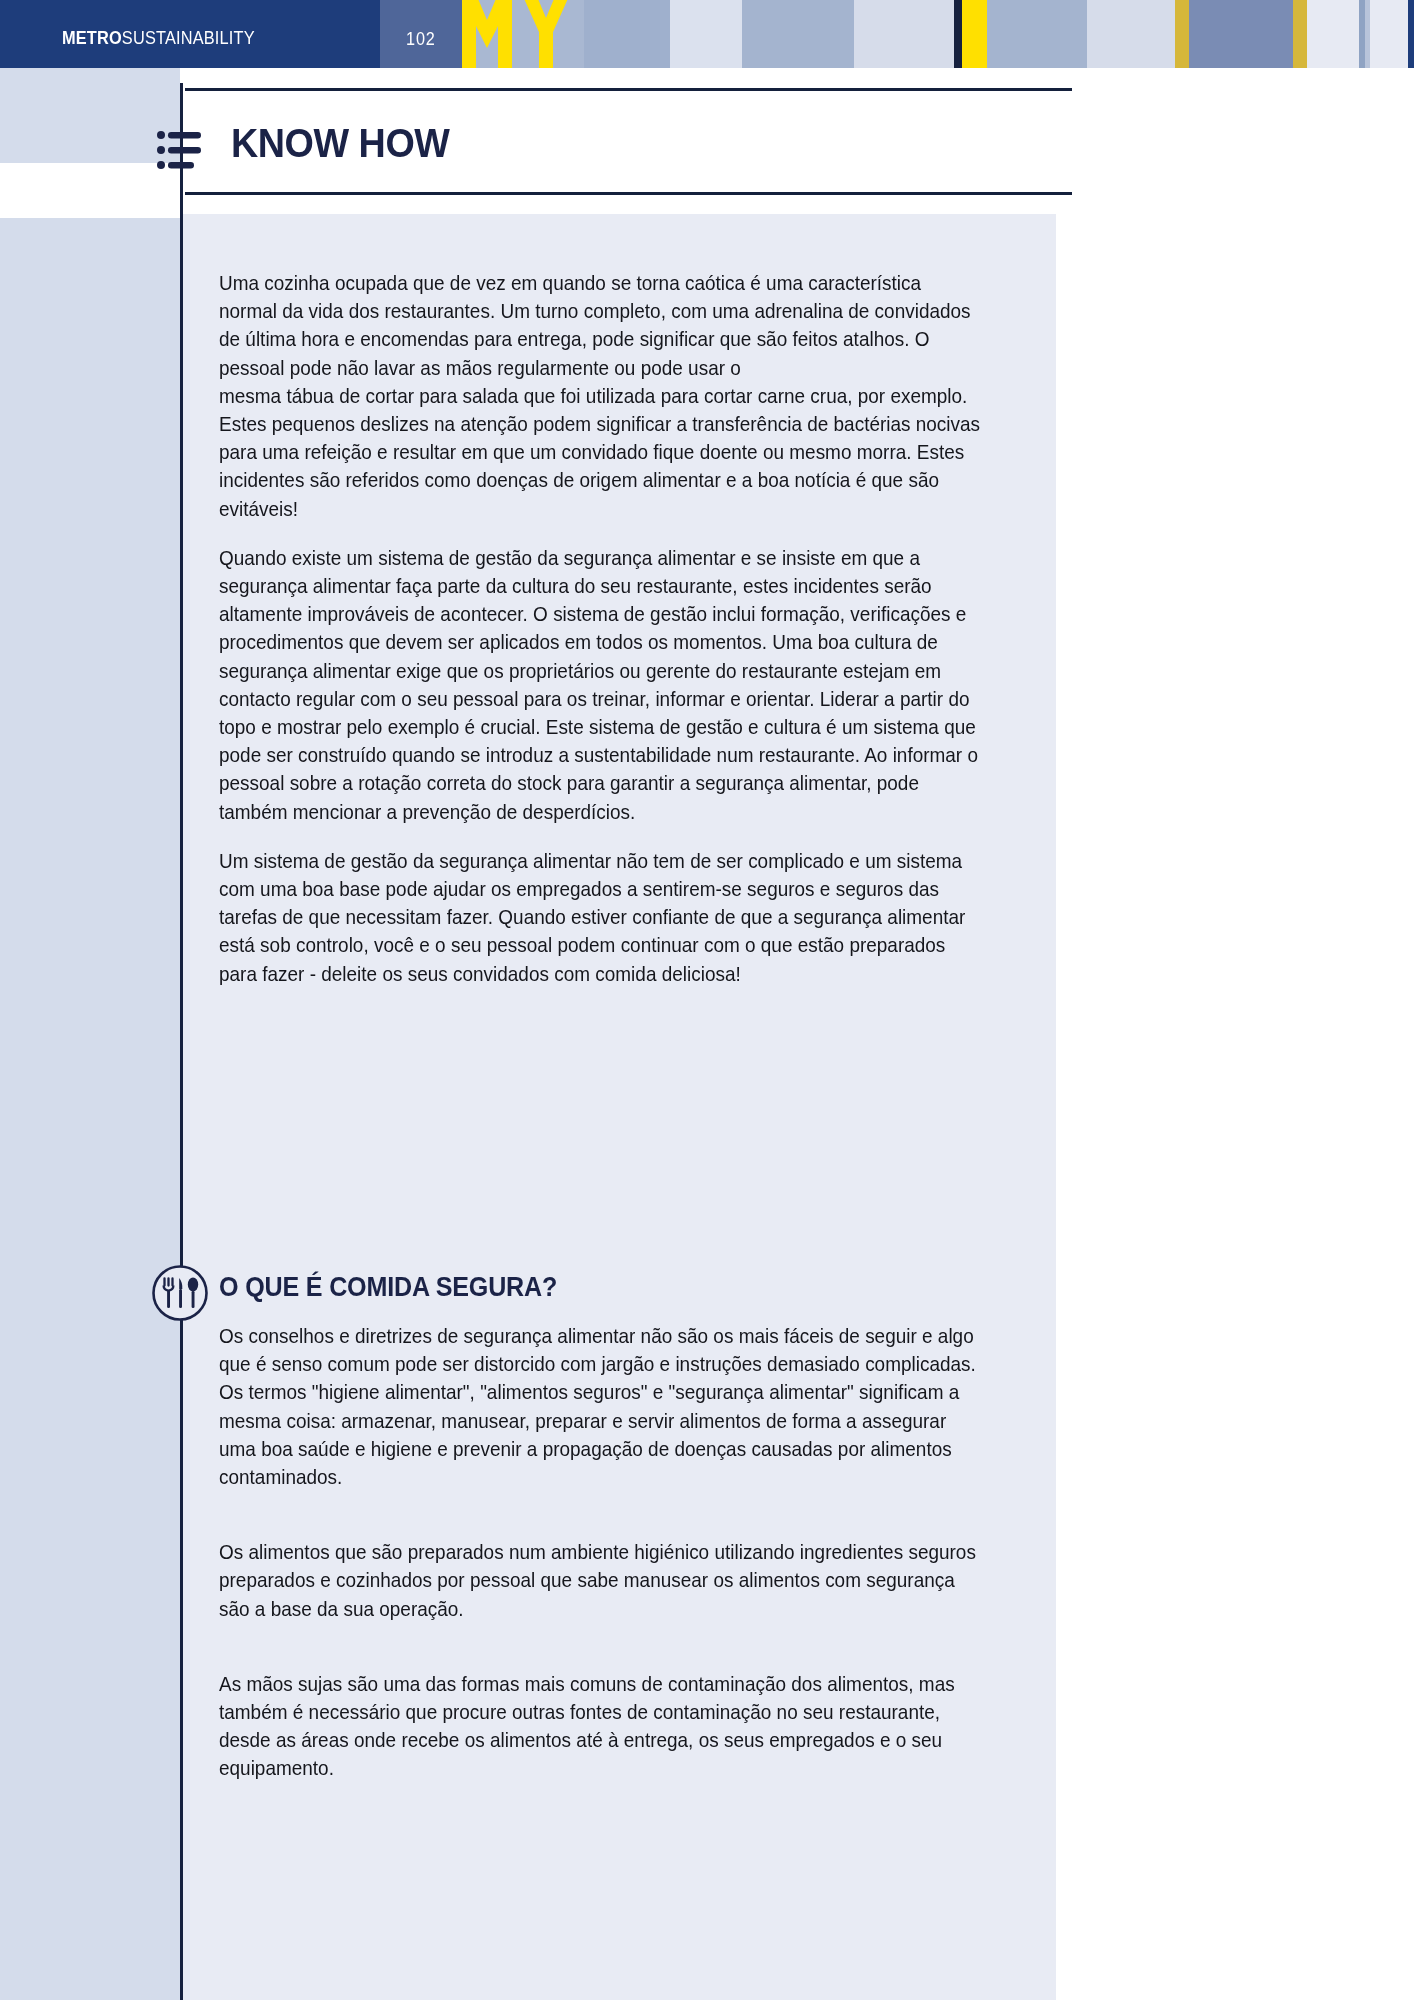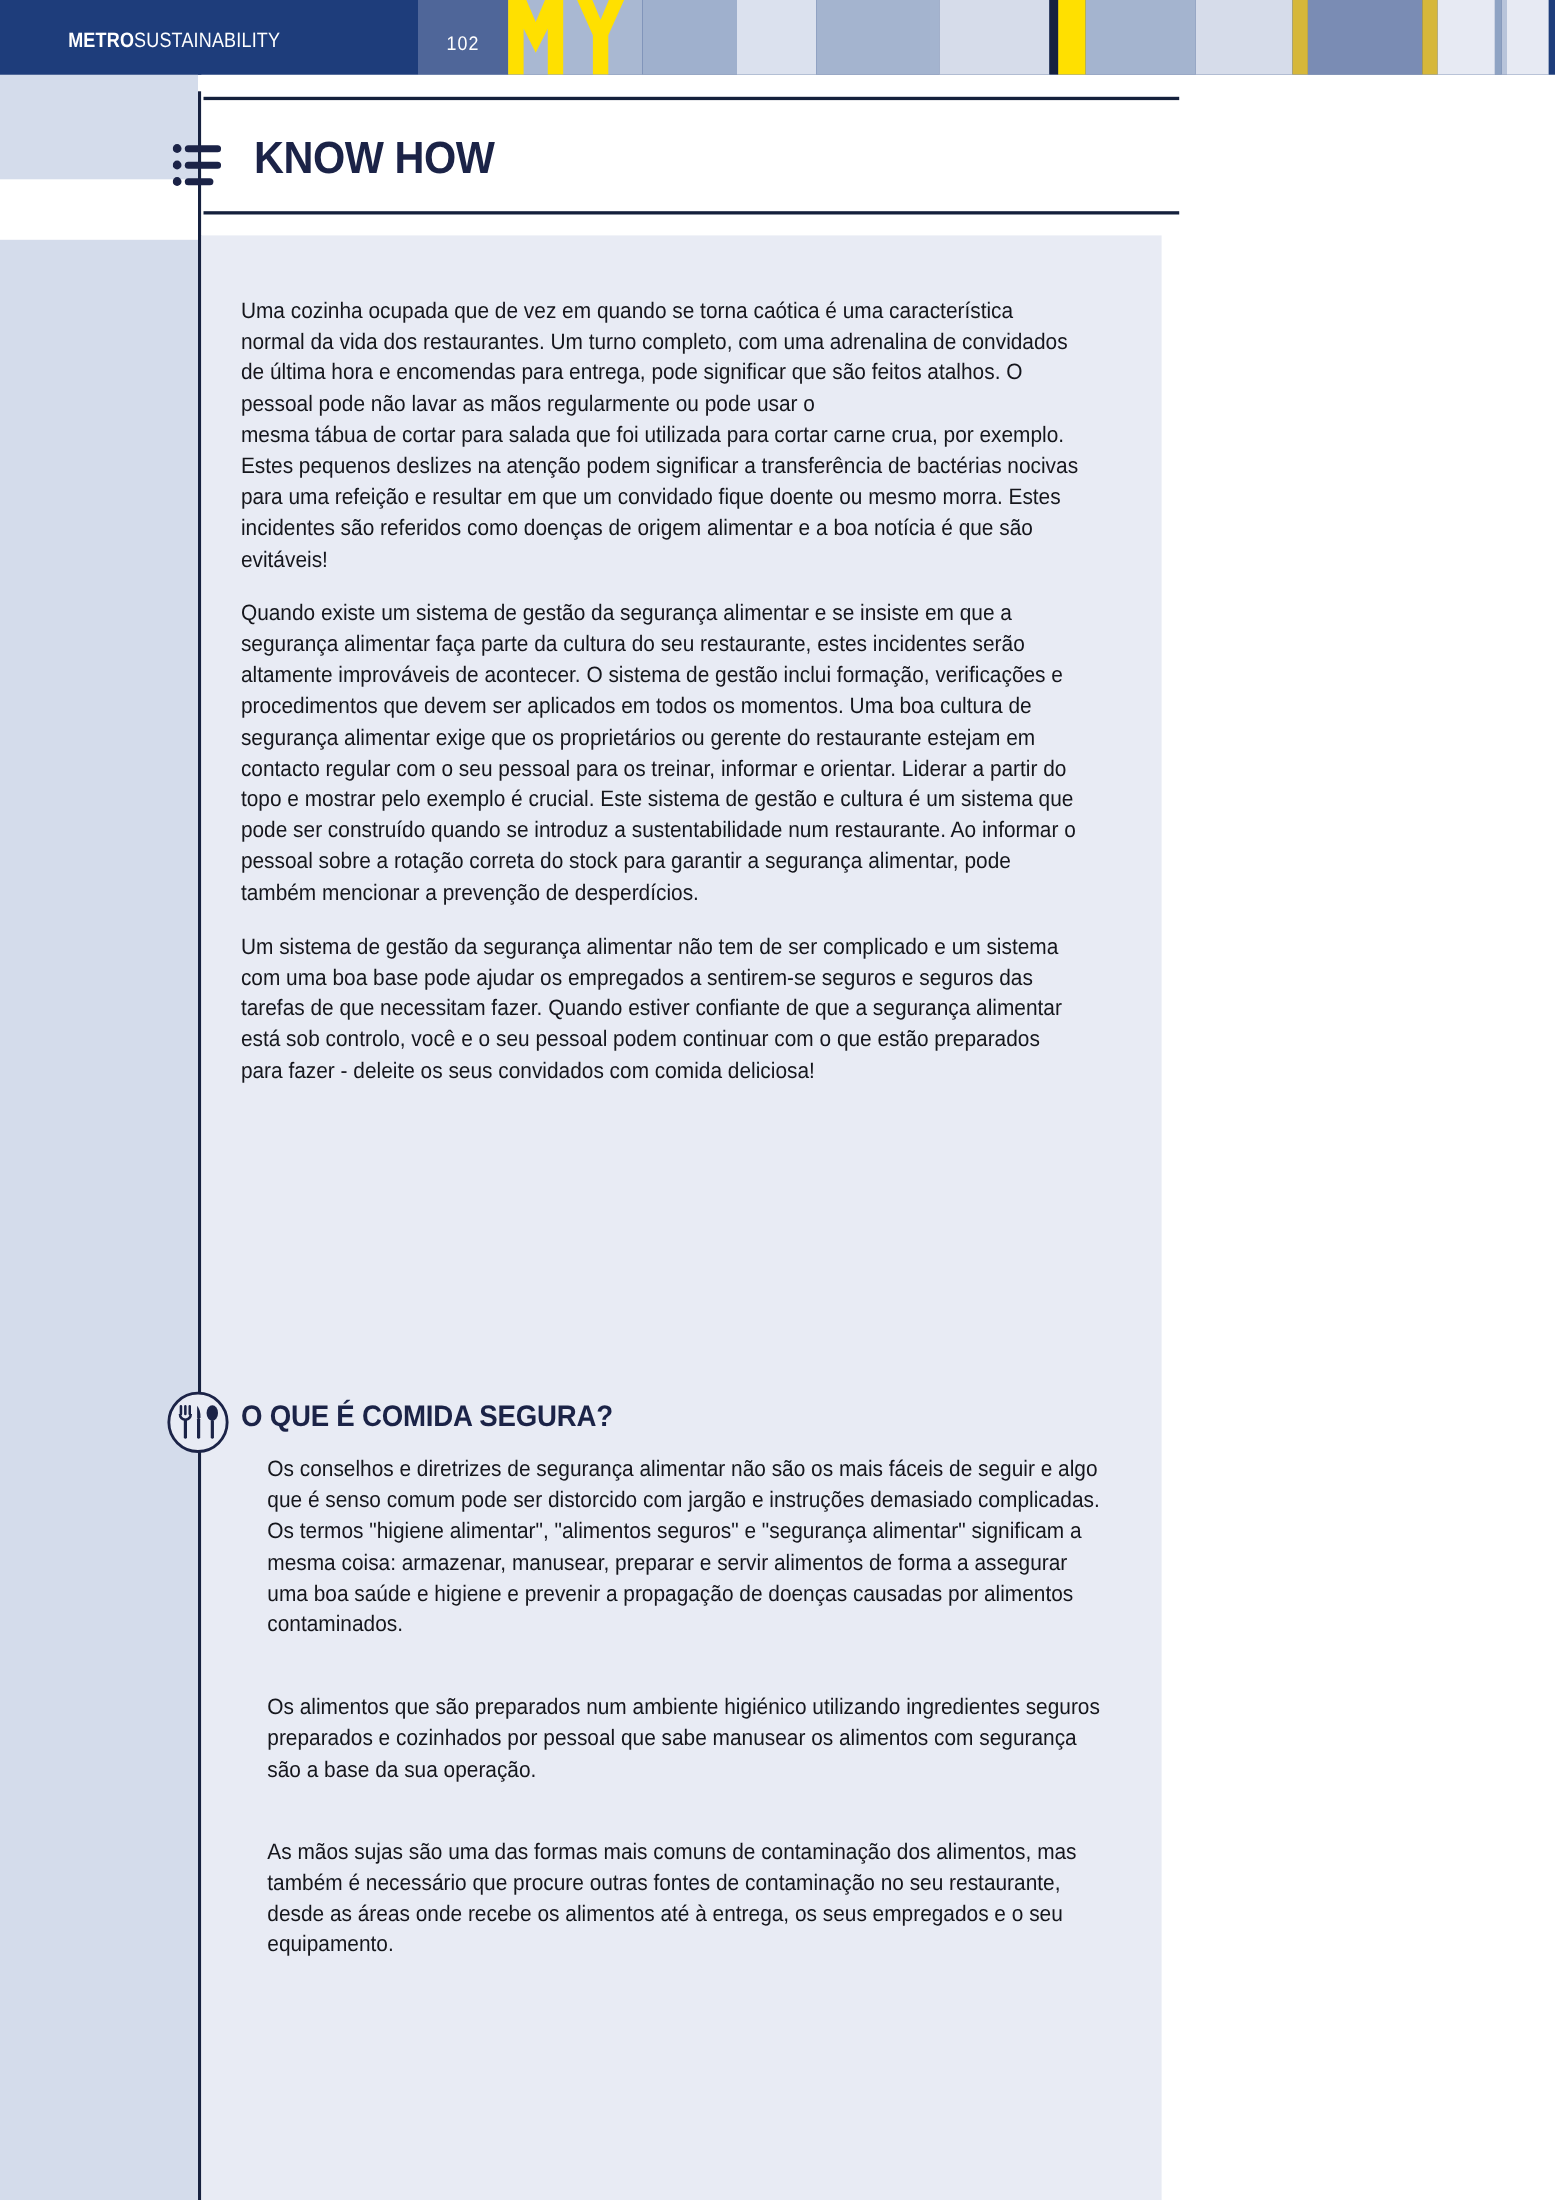--- a/index.html
+++ b/index.html
@@ -204,21 +204,20 @@
     left: 151px;
     top: 1264px;
     width: 58px;
     height: 58px;
   }
   .content2 {
     position: absolute;
     left: 219px;
     top: 1322px;
     width: 760px;
-    margin-left: 24px;
   }
 </style>
 </head>
 <body>
 
 <div class="header-bar">
   <div class="header-stripes">
     <div class="stripe" style="left:0px;   width:380px; background:#1e3d7b;"></div>
     <div class="stripe" style="left:380px; width:82px;  background:#4f6699;"></div>
     <div class="stripe" style="left:462px; width:10px;  background:#9fb0cd;"></div>

